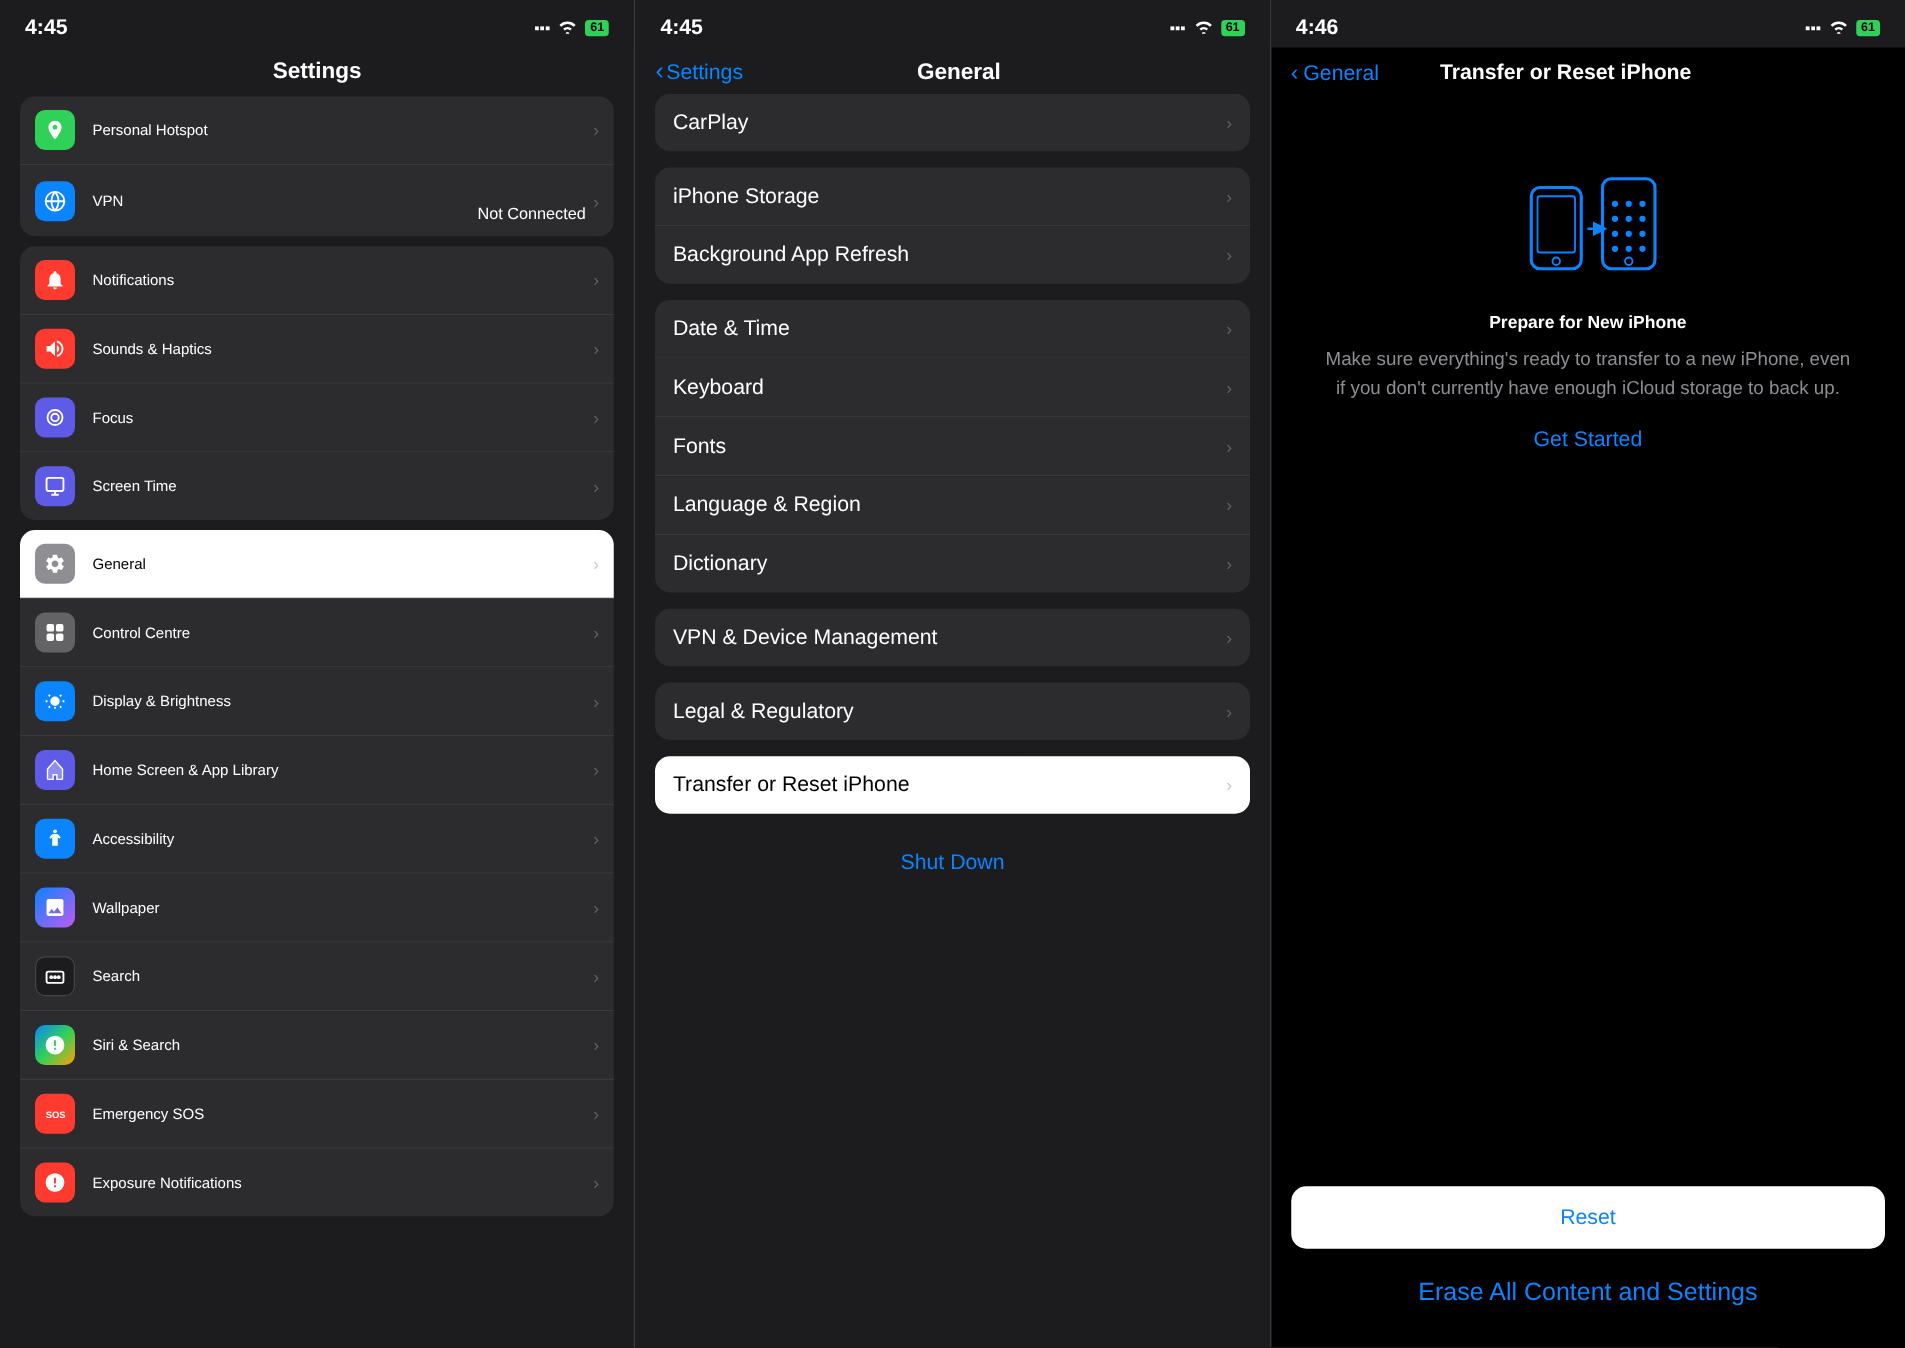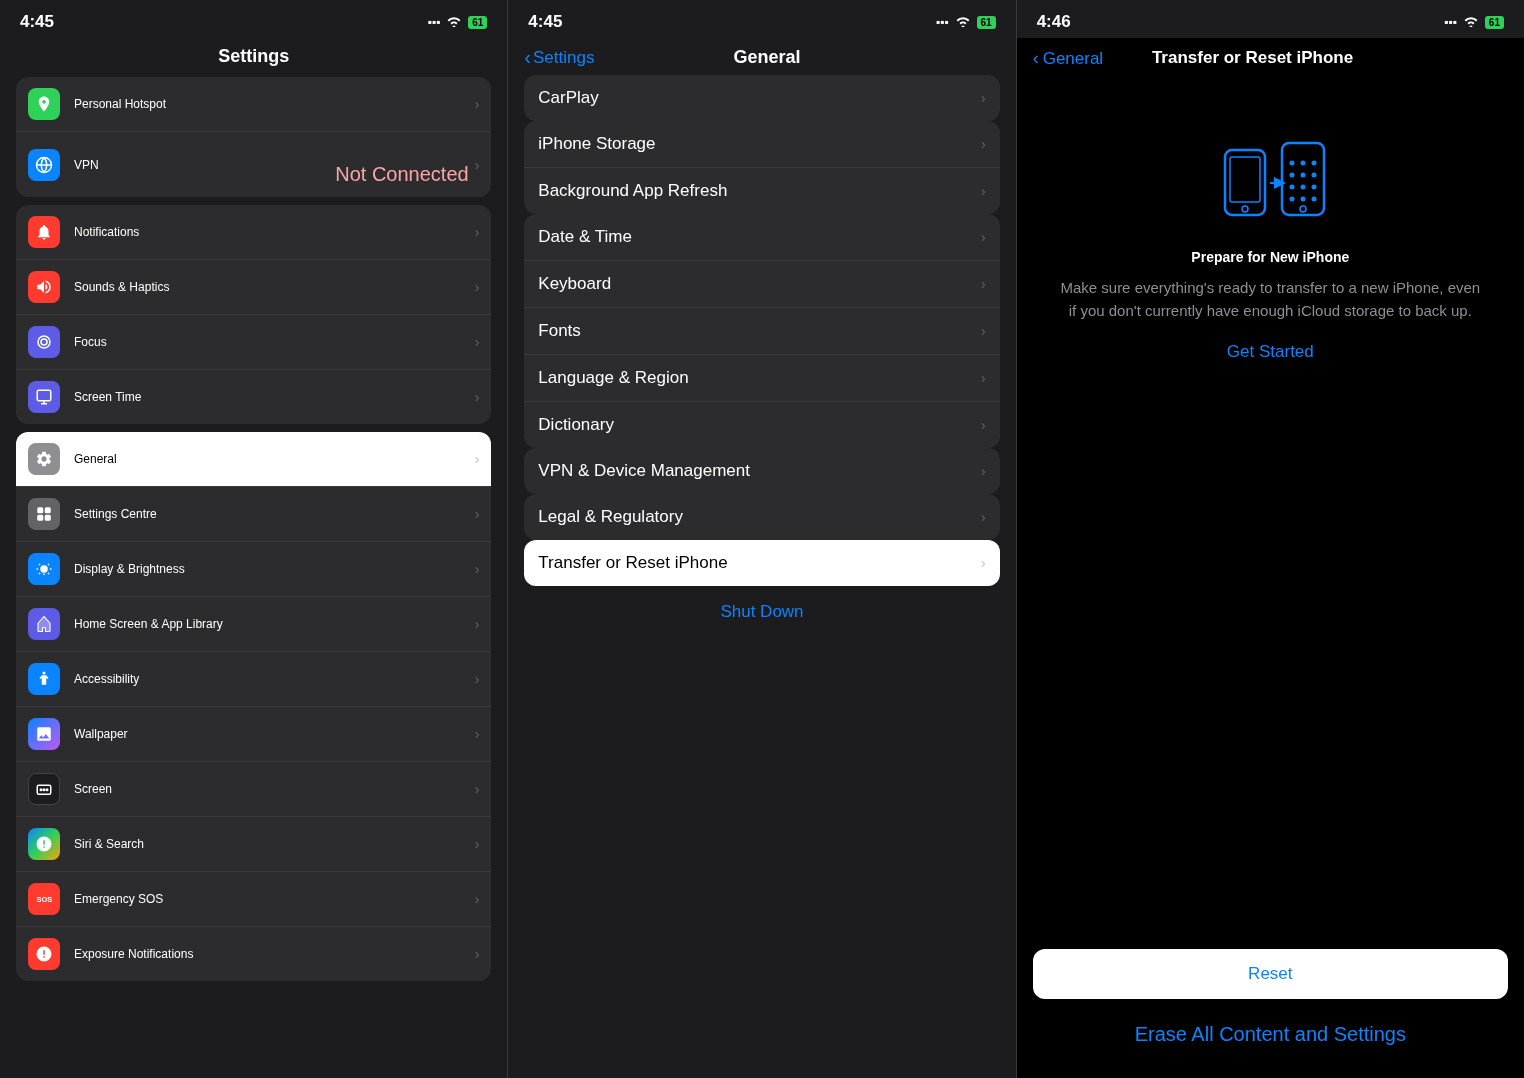--- a/index.html
+++ b/index.html
@@ -111,22 +111,22 @@
       margin-right: 14px;
       flex-shrink: 0;
       font-size: 18px;
     }
     .item-label {
       flex: 1;
       font-size: 12px;
       color: #fff;
     }
     .item-value {
-      font-size: 20px;
-      color: #fca5a5;
+      font-size: 13px;
+      color: #ffffff;
       margin-right: 6px;
       margin-top: 20px;
     }
     .item-chevron {
       color: #636366;
       font-size: 14px;
     }
 
     
     .general-list {
@@ -161,21 +161,21 @@
       flex: 1;
       font-size: 17px;
       color: #fff;
     }
     .general-chevron {
       color: #636366;
       font-size: 14px;
     }
 
     .general-group {
-      margin-bottom: 0;
+      margin-bottom: 13px;
     }
 
     .shutdown-link {
       text-align: center;
       padding: 16px;
       cursor: pointer;
     }
     .shutdown-text {
       font-size: 17px;
       color: #0a84ff;
@@ -375,21 +375,21 @@
       </div>
       <div class="settings-item">
         <div class="item-icon" style="background:#636366;">
           <svg width="18" height="18" viewBox="0 0 24 24" fill="white">
               <rect x="3" y="3" width="8" height="8" rx="2" fill="white"></rect>
               <rect x="13" y="3" width="8" height="8" rx="2" fill="white"></rect>
               <rect x="3" y="13" width="8" height="8" rx="2" fill="white"></rect>
               <rect x="13" y="13" width="8" height="8" rx="2" fill="white"></rect>
             </svg>
         </div>
-        <span class="item-label">Settings Centre</span>
+        <span class="item-label">Control Centre</span>
         <span class="item-chevron">›</span>
       </div>
       <div class="settings-item">
         <div class="item-icon" style="background:#0a84ff;">
           <svg width="18" height="18" viewBox="0 0 24 24" fill="white">
               <path d="M12 7a5 5 0 100 10A5 5 0 0012 7zM2 13h2a8 8 0 000-2H2v2zm18 0h2a8 8 0 000-2h-2v2zM11 2v2a8 8 0 000 2V2h2v4a8 8 0 000-2v-2zm0 16v2h2v-2a8 8 0 000 2v-4a8 8 0 000 2zM5.99 4.58l-1.41 1.41 1.41 1.42 1.42-1.42-1.42-1.41zm12.02 12.02l-1.41 1.41 1.41 1.41 1.41-1.41-1.41-1.41zM5.99 19.41l1.42-1.41-1.42-1.41-1.41 1.41 1.41 1.41zM18.01 4.58l-1.41 1.42 1.41 1.41 1.42-1.42-1.42-1.41z"></path>
             </svg>
         </div>
         <span class="item-label">Display &amp; Brightness</span>
         <span class="item-chevron">›</span>
@@ -424,21 +424,21 @@
       </div>
       <div class="settings-item">
         <div class="item-icon" style="background:#1c1c1e; border: 1px solid #444;">
           <svg width="18" height="18" viewBox="0 0 24 24" fill="white">
               <rect x="3" y="7" width="18" height="12" rx="2" stroke="white" stroke-width="2" fill="none"></rect>
               <circle cx="8" cy="13" r="2" fill="white"></circle>
               <circle cx="12" cy="13" r="2" fill="white"></circle>
               <circle cx="16" cy="13" r="2" fill="white"></circle>
             </svg>
         </div>
-        <span class="item-label">Screen</span>
+        <span class="item-label">Search</span>
         <span class="item-chevron">›</span>
       </div>
       <div class="settings-item">
         <div class="item-icon" style="background:linear-gradient(135deg,#0a84ff,#30d158,#ff9f0a);">
           <svg width="18" height="18" viewBox="0 0 24 24" fill="white">
               <path d="M12 2a10 10 0 100 20A10 10 0 0012 2zm1 15h-2v-2h2v2zm0-4h-2V7h2v6z"></path>
             </svg>
         </div>
         <span class="item-label">Siri &amp; Search</span>
         <span class="item-chevron">›</span>

